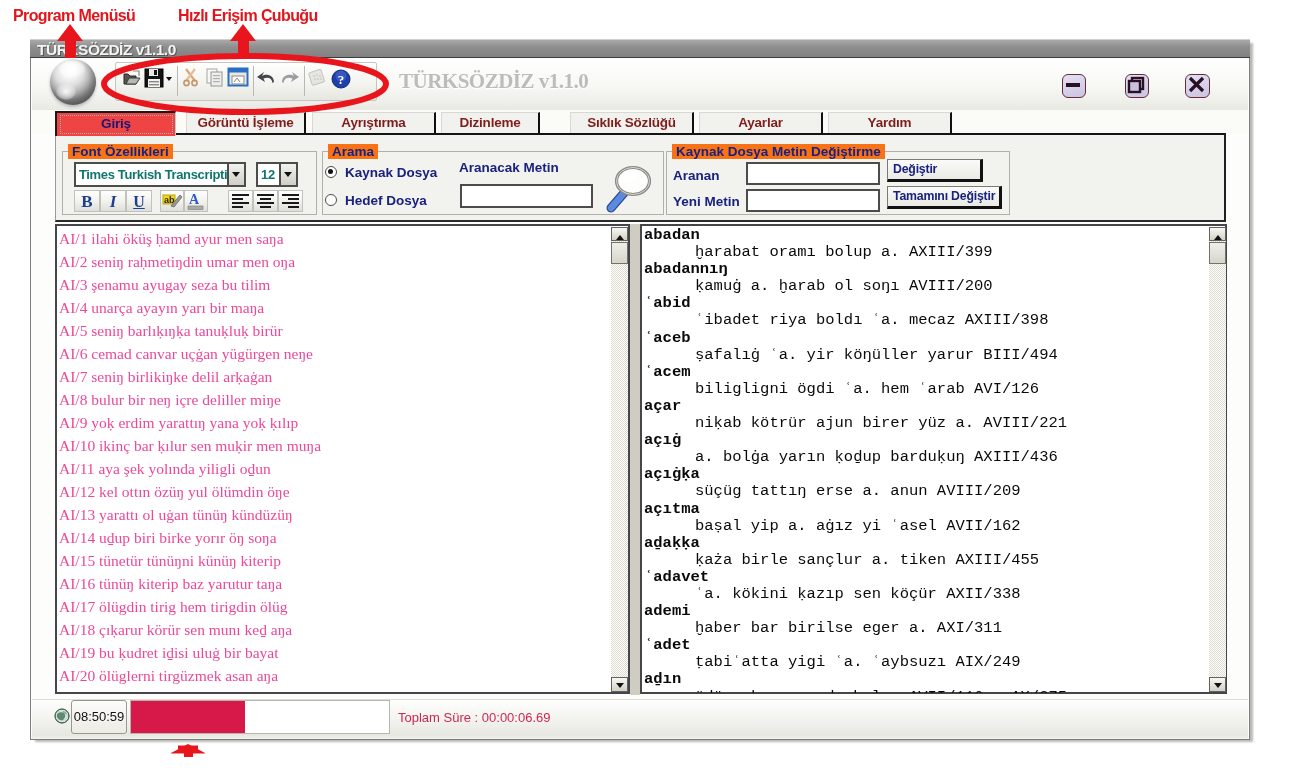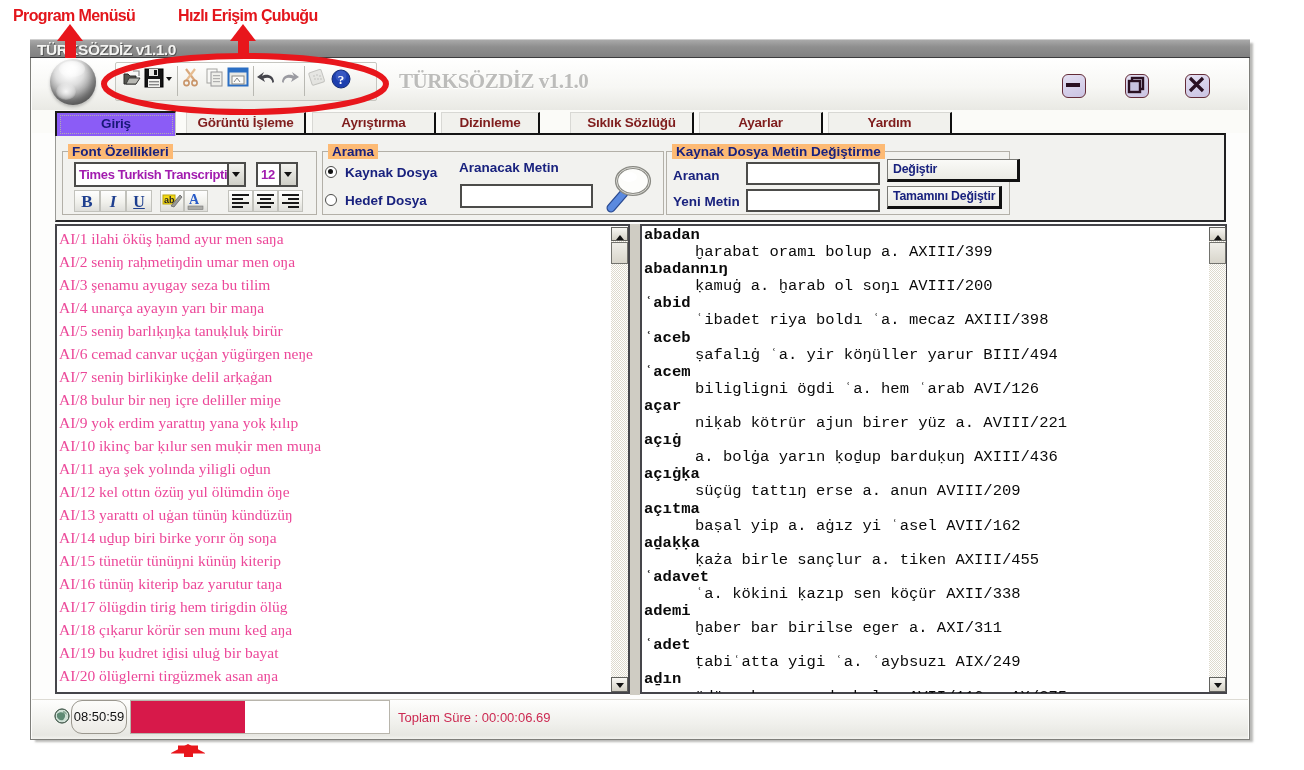--- a/index.html
+++ b/index.html
@@ -22,52 +22,52 @@
 #orb:after{content:"";position:absolute;left:6px;top:24px;width:20px;height:17px;border-radius:50%;background:radial-gradient(ellipse,rgba(250,250,250,.95) 0%,rgba(235,235,235,.5) 55%,rgba(200,200,200,0) 80%);}
 
 #toolbox{position:absolute;left:115px;top:62px;width:260px;height:37px;background:linear-gradient(180deg,#fefefd 0%,#f2f2ee 60%,#e7e7e1 100%);border:1px solid #c6c6c0;border-radius:2px;}
 .sep{position:absolute;top:66px;width:1px;height:30px;background:#b9b9b3;}
 
 #graytitle{position:absolute;left:399px;top:69px;font-family:"Liberation Serif",serif;font-weight:bold;font-size:21px;color:#bcbcba;letter-spacing:-0.5px;text-shadow:0 1px 0 #fff;}
 
 .wbtn{position:absolute;top:74px;width:24px;height:24px;border-radius:6px;background:linear-gradient(160deg,#e4e0f2 0%,#d6d0ea 55%,#cac3e2 100%);border:1.5px solid #642c38;box-sizing:border-box;}
 
 .tab{position:absolute;top:112px;height:24px;background:#f1f1ed;border-top:1px solid #d8d8d4;border-left:1px solid #d8d8d4;border-right:2px solid #101010;border-bottom:2px solid #101010;box-sizing:border-box;color:#7f1d1d;font-weight:bold;font-size:13.5px;text-align:center;line-height:20px;letter-spacing:-0.2px;}
-#tabactive{position:absolute;left:55px;top:111px;width:121px;height:25px;background:#8b5cf6;border-top:2px solid #1a1a1a;border-left:2px solid #1a1a1a;border-right:1px solid #c8c8c2;border-bottom:none;box-sizing:border-box;color:#181878;font-weight:bold;font-size:13.5px;text-align:center;line-height:21px;z-index:5;letter-spacing:-0.2px;}
+#tabactive{position:absolute;left:55px;top:111px;width:121px;height:25px;background:#ef4444;border-top:2px solid #1a1a1a;border-left:2px solid #1a1a1a;border-right:1px solid #c8c8c2;border-bottom:none;box-sizing:border-box;color:#181878;font-weight:bold;font-size:13.5px;text-align:center;line-height:21px;z-index:5;letter-spacing:-0.2px;}
 
 #panel{position:absolute;left:55px;top:133px;width:1171px;height:89px;background:#f2f2ef;border-top:2px solid #141414;border-left:1px solid #9a9a96;border-right:2px solid #202022;border-bottom:2px solid #2a2a2c;box-sizing:border-box;}
 .fieldset{position:absolute;border:1px solid #b3b0a8;}
-.legend{position:absolute;background:#fdba74;color:#19227e;font-weight:bold;font-size:13.5px;padding:0 4px;white-space:nowrap;}
+.legend{position:absolute;background:#f97316;color:#19227e;font-weight:bold;font-size:13.5px;padding:0 4px;white-space:nowrap;}
 .navlab{position:absolute;color:#19227e;font-weight:bold;font-size:13.5px;white-space:nowrap;}
 .tbox{position:absolute;background:#fff;border:2px solid #4c4c4a;box-sizing:border-box;}
 .btn3d{position:absolute;background:linear-gradient(180deg,#fafaf7,#ebebe5);border:1px solid #7a7a76;border-right:3px solid #111;border-bottom:3px solid #111;box-sizing:border-box;color:#19227e;font-weight:bold;font-size:12.3px;padding-left:5px;line-height:18px;white-space:nowrap;letter-spacing:-0.2px;}
 
 .combo{position:absolute;background:#fff;border:2px solid #4c4c4a;box-sizing:border-box;}
 .combo .ar{position:absolute;right:0;top:0;bottom:0;width:15px;background:linear-gradient(180deg,#f2f2ee,#cfcfc7);border-left:2px solid #4c4c4a;}
 .combo .ar:after{content:"";position:absolute;left:3px;top:8px;border:4px solid transparent;border-top:5px solid #111;}
-.ctext{position:absolute;left:3px;top:3px;font-weight:bold;font-size:13px;color:#a21caf;white-space:nowrap;letter-spacing:-0.35px;}
+.ctext{position:absolute;left:3px;top:3px;font-weight:bold;font-size:13px;color:#0f766e;white-space:nowrap;letter-spacing:-0.35px;}
 
 .sbtn{position:absolute;background:linear-gradient(180deg,#fefefe 0%,#f1f1ec 55%,#dededa 100%);border:1px solid #c2c2bc;box-sizing:border-box;text-align:center;}
 
 .radio{position:absolute;width:12px;height:12px;border-radius:50%;background:#fff;border:1.5px solid #4c4c4a;box-sizing:border-box;}
 .radio.sel:after{content:"";position:absolute;left:2px;top:2px;width:5px;height:5px;border-radius:50%;background:#111;}
 
 .tarea{position:absolute;background:#fff;border:2px solid #45454a;box-sizing:border-box;}
 .ttext{position:absolute;font-family:"Liberation Serif",serif;font-size:15.5px;line-height:23px;color:#ec4899;white-space:pre;width:548px;height:466px;overflow:hidden;}
 
 .sbar{position:absolute;width:17px;background:conic-gradient(#ffffff 25%,#dedacd 0 50%,#ffffff 0 75%,#dedacd 0) 0 0/2px 2px;}
 .sbtnv{position:absolute;width:17px;height:14px;background:linear-gradient(180deg,#f8f7f3,#d3d0c5);border:1px solid #62625e;box-sizing:border-box;}
 .sbtnv:after{content:"";position:absolute;left:4px;}
 .up:after{top:3px;border:4px solid transparent;border-bottom:5.5px solid #111;}
 .dn:after{top:5px;border:4px solid transparent;border-top:5.5px solid #111;}
 .thumb{position:absolute;width:17px;background:linear-gradient(180deg,#efeee9,#d8d5cb);border:1px solid #73736e;box-sizing:border-box;}
 .hw{font-weight:bold;}
 .ex{padding-left:51px;}
 
-#timebox{position:absolute;left:71px;top:700px;width:56px;height:34px;background:linear-gradient(180deg,#fcfcfa,#ecebe6);border:1px solid #9a978e;box-sizing:border-box;border-radius:11px;color:#111;font-size:13px;line-height:32px;text-align:center;}
+#timebox{position:absolute;left:71px;top:700px;width:56px;height:34px;background:linear-gradient(180deg,#fcfcfa,#ecebe6);border:1px solid #9a978e;box-sizing:border-box;border-radius:3px;color:#111;font-size:13px;line-height:32px;text-align:center;}
 #progress{position:absolute;left:130px;top:700px;width:260px;height:34px;background:#fff;border:1px solid #b8b5ac;box-sizing:border-box;}
 #progfill{position:absolute;left:0;top:0;width:114px;height:32px;background:#d7194a;}
 #toplam{position:absolute;left:398px;top:710px;color:#cc2952;font-size:13px;}
 </style></head>
 <body>
 
 <div class="annot" style="left:13px;top:7px;">Program Menüsü</div>
 <div class="annot" style="left:178px;top:7px;">Hızlı Erişim Çubuğu</div>
 <svg class="abs" style="left:0;top:0;width:1304px;height:770px;z-index:50;pointer-events:none;" viewBox="0 0 1304 770">
   <polygon points="57,41 70,24 83,41" fill="#e8161c"></polygon>
@@ -244,21 +244,21 @@
     <line x1="22" y1="29" x2="9" y2="44" stroke="#5b8adf" stroke-width="6.5" stroke-linecap="round"></line>
     <ellipse cx="31" cy="17" rx="16.5" ry="13.5" fill="#fdfdfb" stroke="#8a8a84" stroke-width="3.2"></ellipse>
     <ellipse cx="31" cy="17" rx="16.5" ry="13.5" fill="none" stroke="#d8d8d2" stroke-width="1"></ellipse>
     <ellipse cx="27" cy="13" rx="8" ry="5" fill="#ffffff" opacity="0.9"></ellipse>
   </svg>
 
   <div class="fieldset" style="left:666px;top:151px;width:342px;height:62px;"></div>
   <div class="legend" style="left:672px;top:144px;">Kaynak Dosya Metin Değiştirme</div>
   <div class="navlab" style="left:673px;top:168px;">Aranan</div>
   <div class="tbox" style="left:746px;top:162px;width:134px;height:23px;"></div>
-  <div class="btn3d" style="left:887px;top:159px;width:133px;height:23px;">Değiştir</div>
+  <div class="btn3d" style="left:887px;top:159px;width:96px;height:23px;">Değiştir</div>
   <div class="navlab" style="left:673px;top:194px;">Yeni Metin</div>
   <div class="tbox" style="left:746px;top:189px;width:134px;height:23px;"></div>
   <div class="btn3d" style="left:887px;top:186px;width:115px;height:23px;">Tamamını Değiştir</div>
 </div>
 
 <div class="tarea" style="left:55px;top:224px;width:575px;height:470px;"></div>
 <div id="lefttext" class="ttext" style="left:59px;top:227px;z-index:3;">AI/1 ilahi öküş ḥamd ayur men saŋa
 AI/2 seniŋ raḥmetiŋdin umar men oŋa
 AI/3 şenamu ayugay seza bu tilim
 AI/4 unarça ayayın yarı bir maŋa

